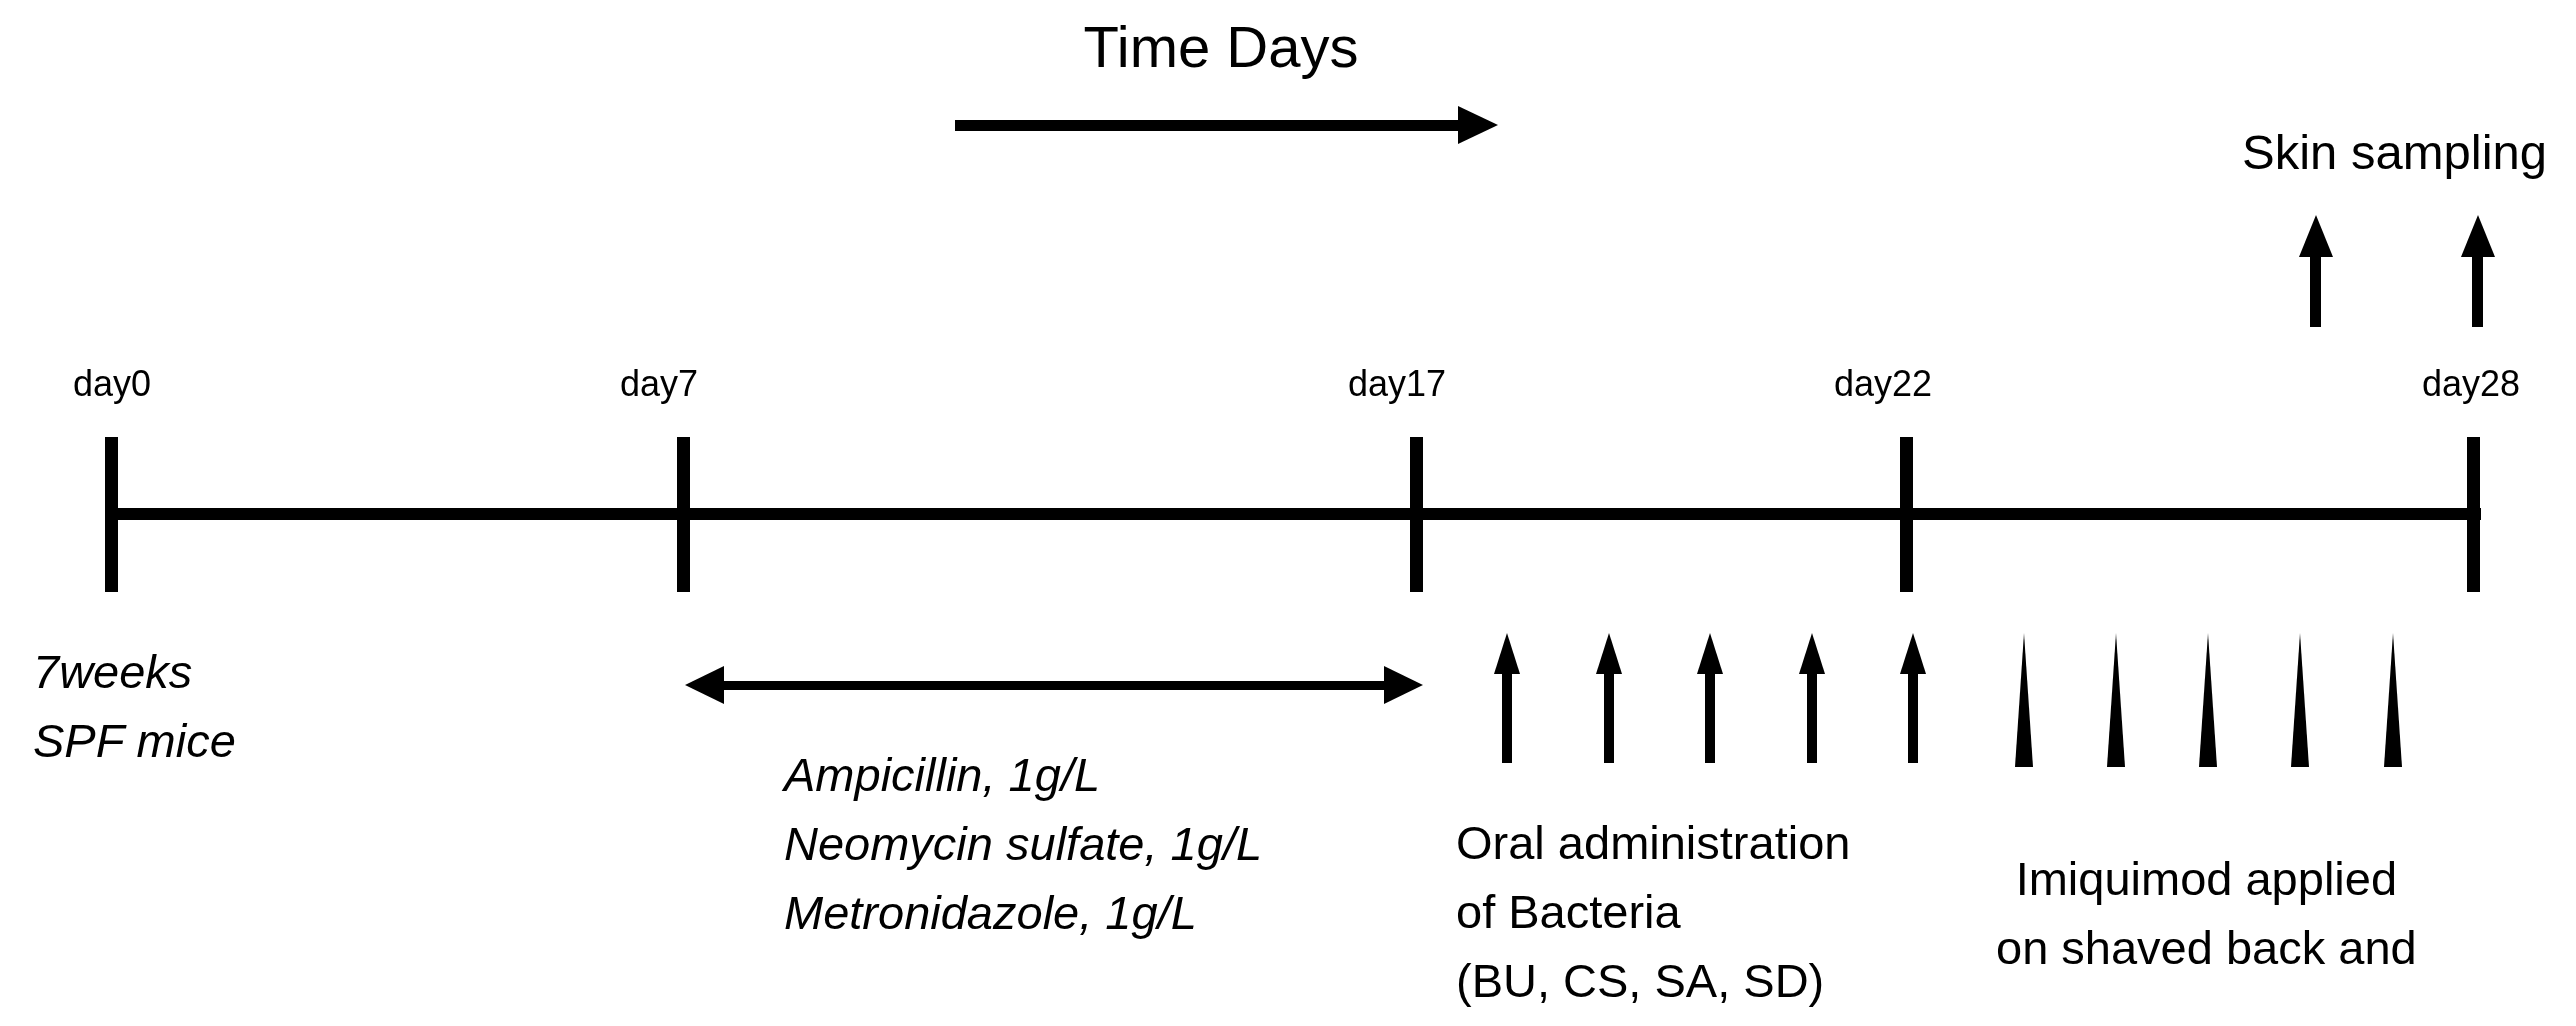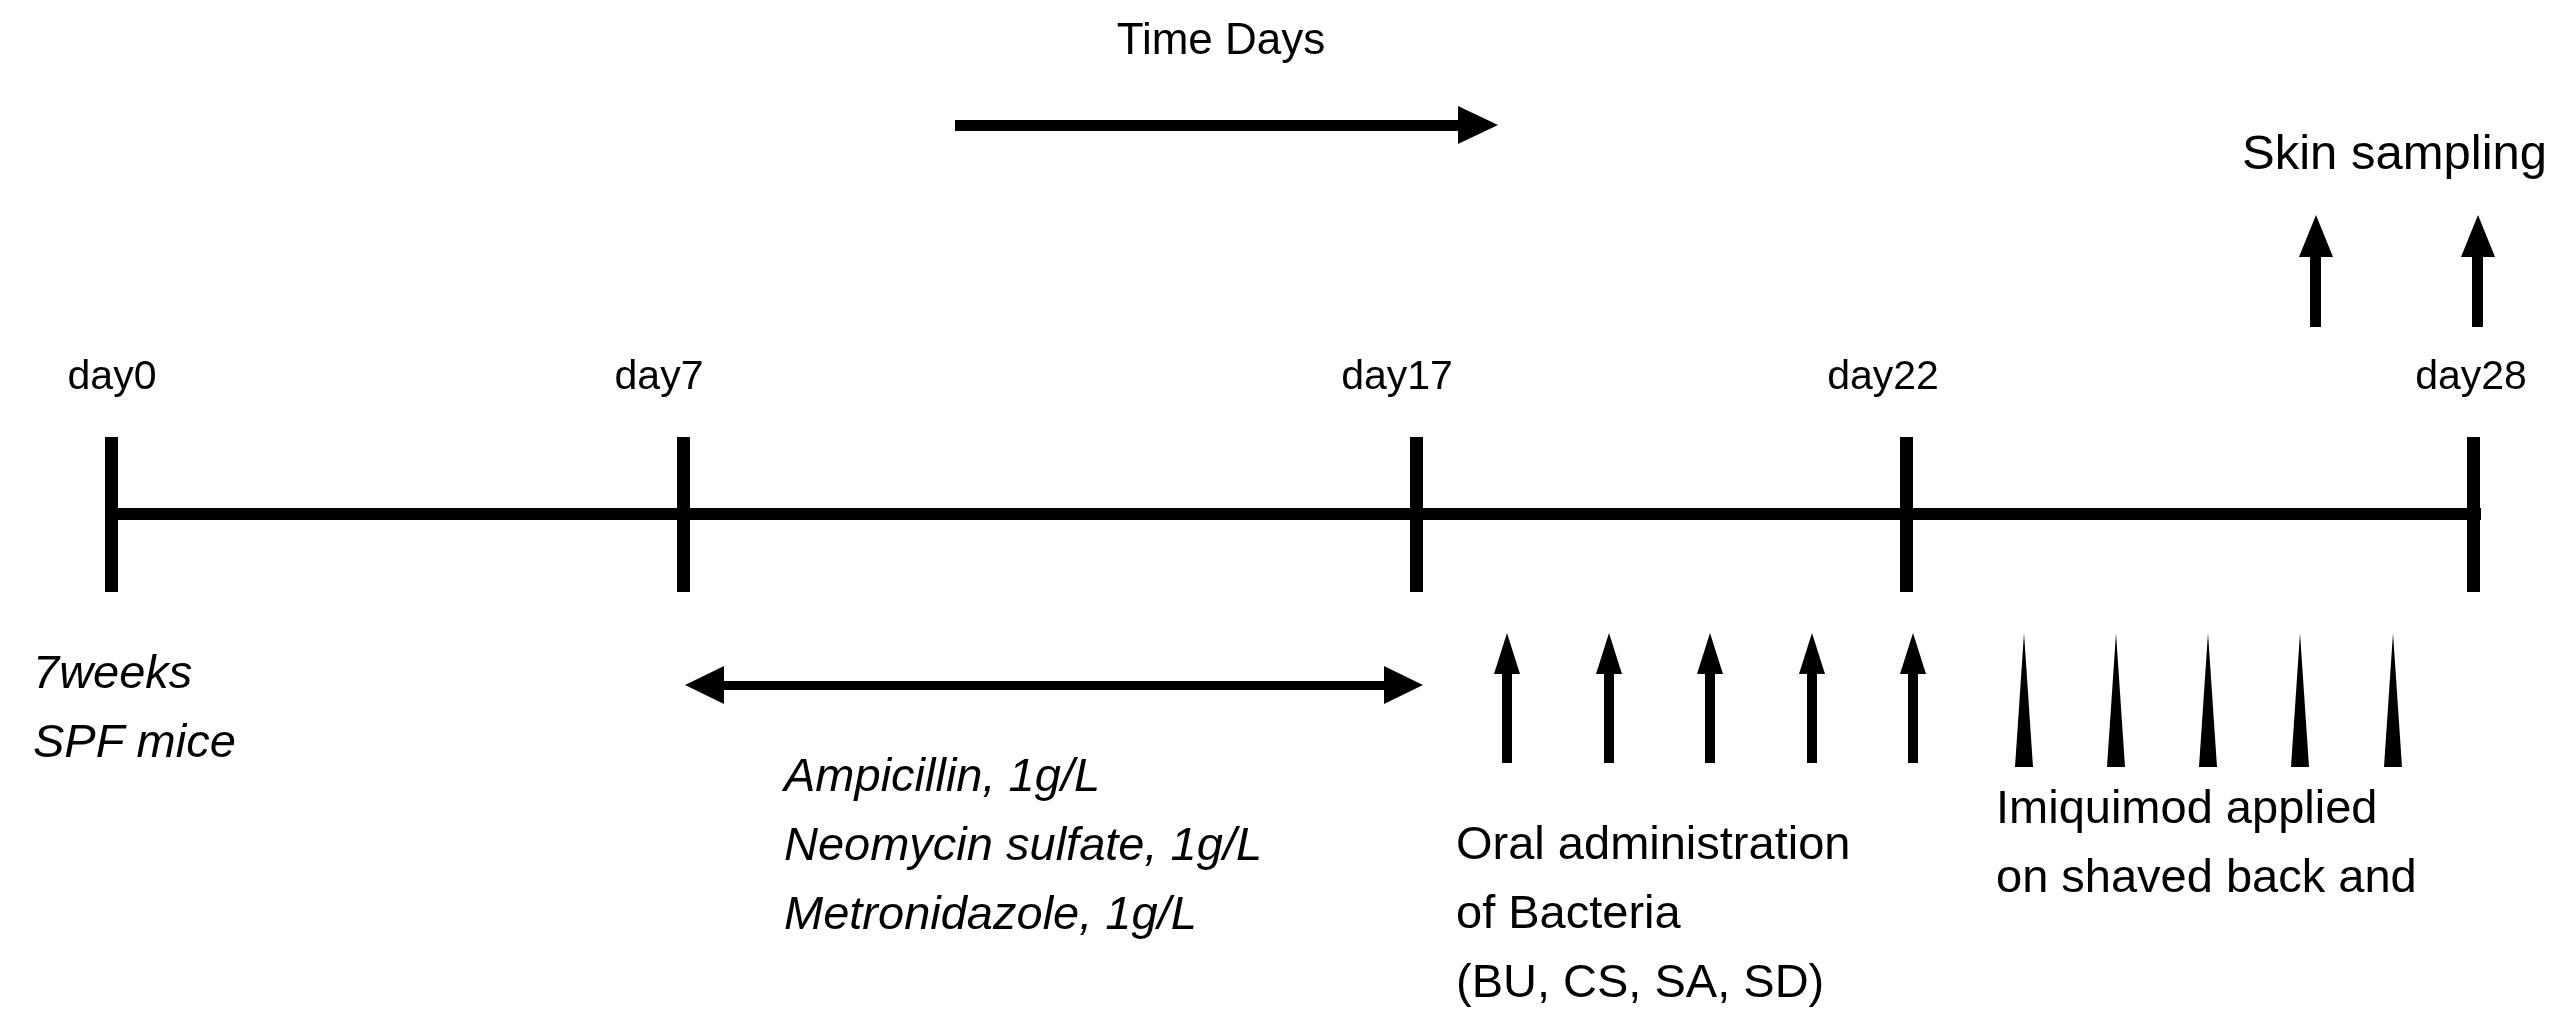--- a/index.html
+++ b/index.html
@@ -1,36 +1,36 @@
 <!DOCTYPE html>
 <html style="font-size:14px"><head>
 <meta charset="utf-8">
 <style>
   html,body{margin:0;padding:0;}
   body{background:#ffffff;font-family:"Liberation Sans","DejaVu Sans",sans-serif;}
   .canvas{position:relative;width:2576px;height:1026px;background:#ffffff;color:#000;overflow:hidden;}
 
   
   .title{position:absolute;left:1221px;top:14px;transform:translateX(-50%);
-         font-size:44px;line-height:1.15;color:#000;white-space:nowrap;}
+         font-size:58px;line-height:1.15;color:#000;white-space:nowrap;}
 
   
   .title-arrow{position:absolute;left:955px;top:106px;width:543px;height:39px;}
   .title-arrow .shaft-h{position:absolute;left:0;right:35px;top:14px;height:10.5px;background:#000;}
   .title-arrow .tri-right{position:absolute;right:0;top:0;width:0;height:0;
          border-top:19.3px solid transparent;border-bottom:19.3px solid transparent;border-left:40px solid #000;}
 
   
   .skin-label{position:absolute;left:2242px;top:123px;font-size:49px;line-height:1.2;white-space:nowrap;}
 
   
   .tl-line{position:absolute;left:112px;top:508px;width:2369px;height:12.3px;background:#000;}
   .tick{position:absolute;top:437px;width:13px;height:155px;background:#000;}
-  .tick-label{position:absolute;top:352px;transform:translateX(-50%);
-         font-size:41px;line-height:1.15;white-space:nowrap;}
+  .tick-label{position:absolute;top:363px;transform:translateX(-50%);
+         font-size:36px;line-height:1.15;white-space:nowrap;}
 
   
   .dbl-arrow{position:absolute;left:685px;top:666px;width:738px;height:39px;}
   .dbl-arrow .shaft-h{position:absolute;left:32px;right:32px;top:15px;height:8.8px;background:#000;}
   .dbl-arrow .tri-left{position:absolute;left:0;top:0;width:0;height:0;
          border-top:19.3px solid transparent;border-bottom:19.3px solid transparent;border-right:39px solid #000;}
   .dbl-arrow .tri-right{position:absolute;right:0;top:0;width:0;height:0;
          border-top:19.3px solid transparent;border-bottom:19.3px solid transparent;border-left:39px solid #000;}
 
   
@@ -43,21 +43,21 @@
   
   .spike{position:absolute;width:0;height:0;
          border-left:9.7px solid transparent;border-right:9.7px solid transparent;
          border-bottom:134px solid #000;}
 
   
   .txt{position:absolute;font-size:47px;line-height:69px;color:#000;white-space:nowrap;}
   .start-block{left:33px;top:637px;font-style:italic;}
   .abx-block{left:784px;top:740px;font-style:italic;}
   .oral-block{left:1456px;top:808px;}
-  .imq-block{left:1996px;top:772px;}
+  .imq-block{left:1996px;top:844px;text-align:center;}
 </style>
 </head>
 <body>
 
 <div class="canvas">
 
   <div class="title">Time Days</div>
 
   <div class="title-arrow">
     <div class="shaft-h"></div>

